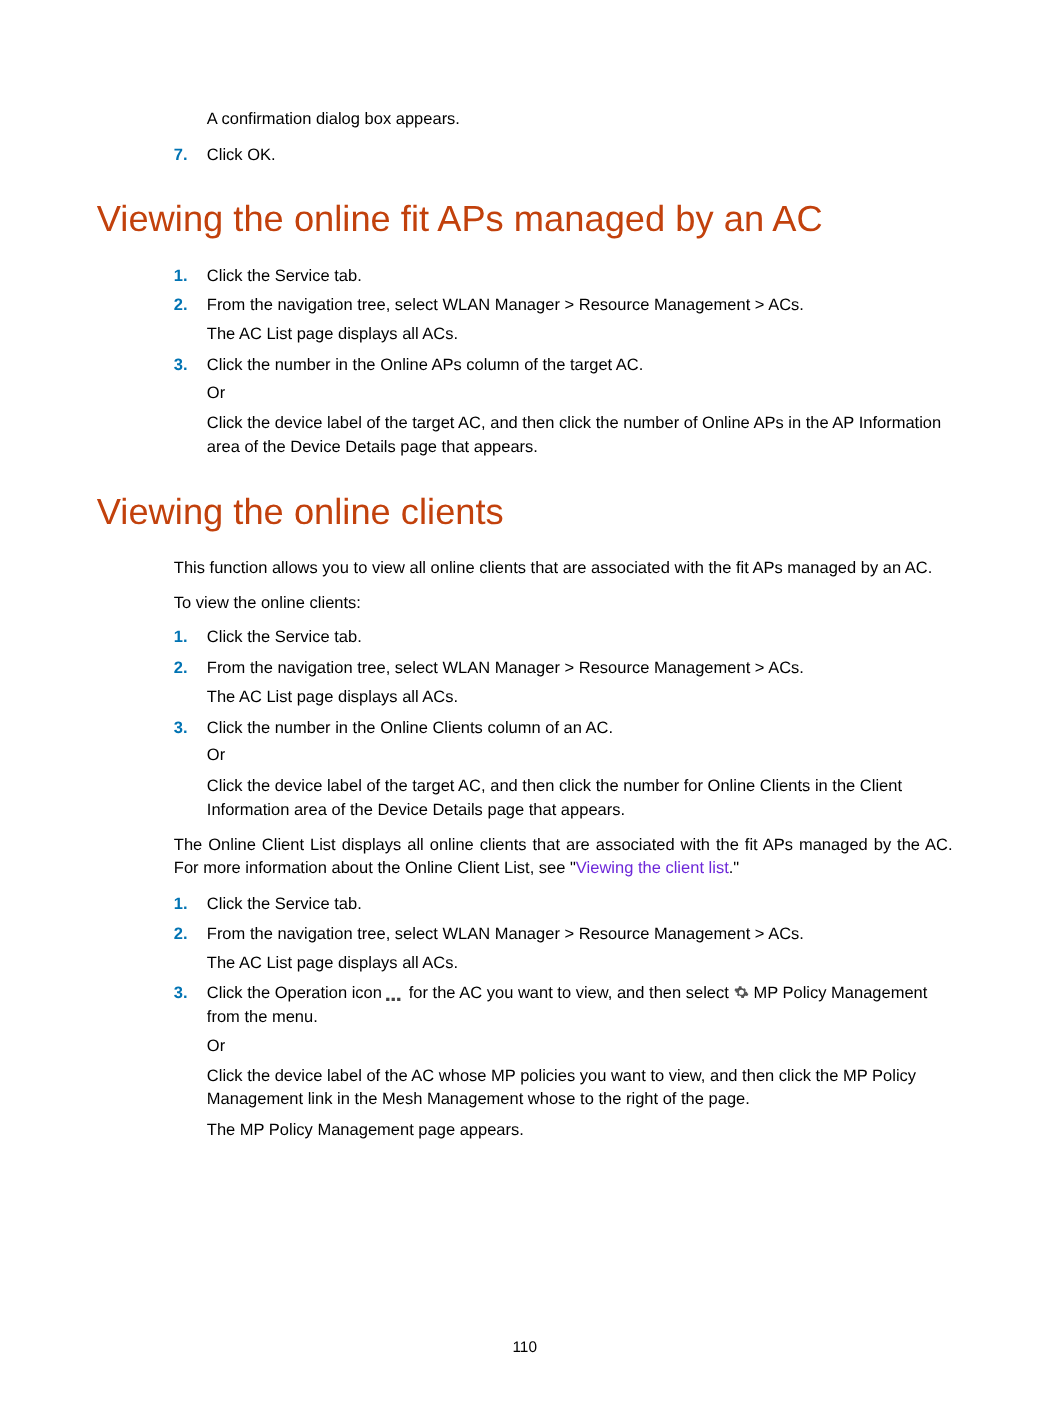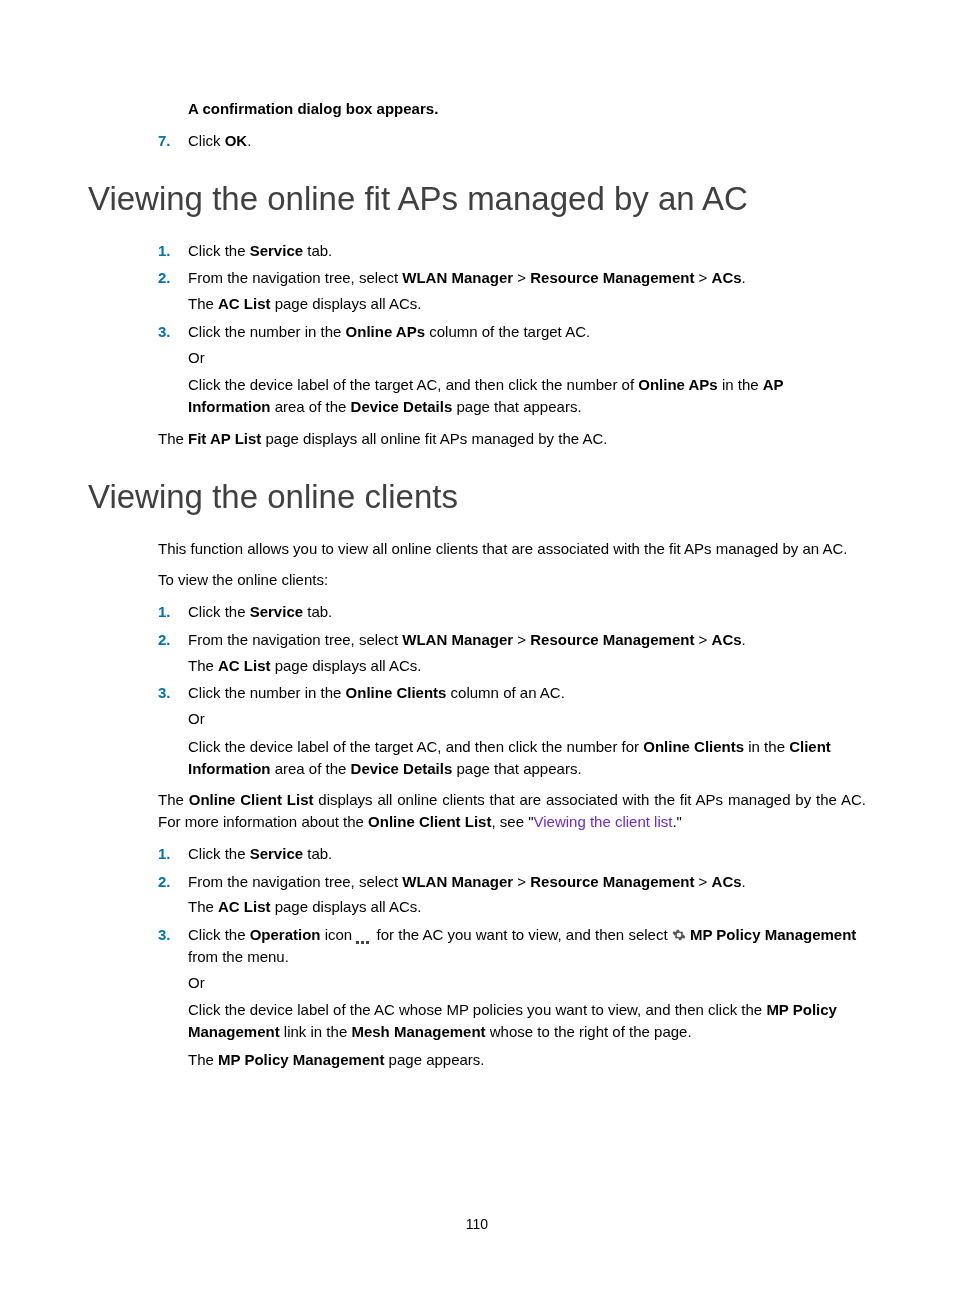--- a/index.html
+++ b/index.html
@@ -15,35 +15,34 @@
     color: #000000;
   }
   .page {
     position: absolute;
     left: 88px;
     top: 98px;
     width: 778px;
   }
   .indent {
     margin-left: 100px;
-    font-weight: bold;
   }
   .indent-mid {
     margin-left: 70px;
   }
   p {
     margin: 0 0 10px 0;
     font-size: 15px;
     line-height: 1.45;
   }
   h2 {
     font-family: "Arial Narrow", Arial, sans-serif;
     font-stretch: condensed;
     font-weight: 400;
-    color: #404040;
+    color: #c2410c;
     font-size: 33px;
     margin: 28px 0 22px 0;
     letter-spacing: 0px;
   }
   ol {
     list-style: none;
     padding: 0;
     margin: 0 0 10px 0;
   }
   ol > li {
@@ -57,21 +56,21 @@
     position: absolute;
     left: 70px;
     top: 0;
     color: #0073b3;
     font-weight: bold;
     font-size: 15px;
   }
   ol > li p {
     margin: 4px 0 6px 0;
   }
-  .b { font-weight: bold; }
+  .b { font-weight: normal; }
   a.link {
     color: #6d28d9;
     text-decoration: none;
   }
   .pagenum {
     position: absolute;
     bottom: 64px;
     left: 0;
     width: 954px;
     text-align: center;
@@ -130,21 +129,20 @@
       <span>From the navigation tree, select </span><span class="b">WLAN Manager</span><span> &gt; </span><span class="b">Resource Management</span><span> &gt; </span><span class="b">ACs</span><span>.</span>
       <p><span>The </span><span class="b">AC List</span><span> page displays all ACs.</span></p>
     </li>
     <li>
       <span class="num">3.</span>
       <span>Click the number in the </span><span class="b">Online APs</span><span> column of the target AC.</span>
       <p>Or</p>
       <p><span>Click the device label of the target AC, and then click the number of </span><span class="b">Online APs</span><span> in the </span><span class="b">AP Information</span><span> area of the </span><span class="b">Device Details</span><span> page that appears.</span></p>
     </li>
   </ol>
-  <p class="indent-mid"><span>The </span><span class="b">Fit AP List</span><span> page displays all online fit APs managed by the AC.</span></p>
 
   <h2>Viewing the online clients</h2>
   <p class="indent-mid justify">This function allows you to view all online clients that are associated with the fit APs managed by an AC.</p>
   <p class="indent-mid">To view the online clients:</p>
   <ol>
     <li>
       <span class="num">1.</span>
       <span>Click the </span><span class="b">Service</span><span> tab.</span>
     </li>
     <li>

